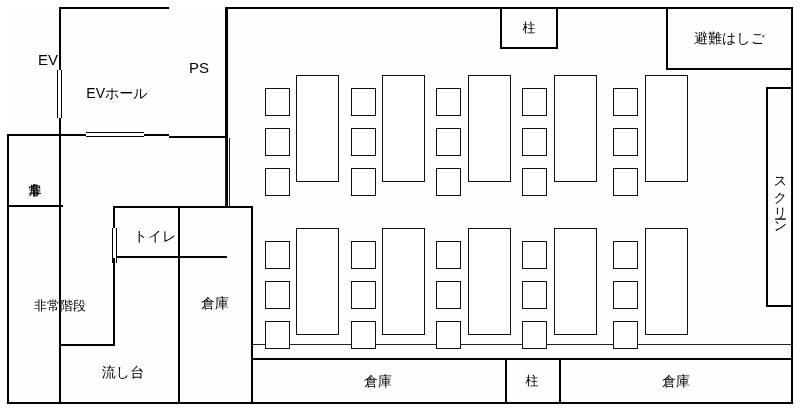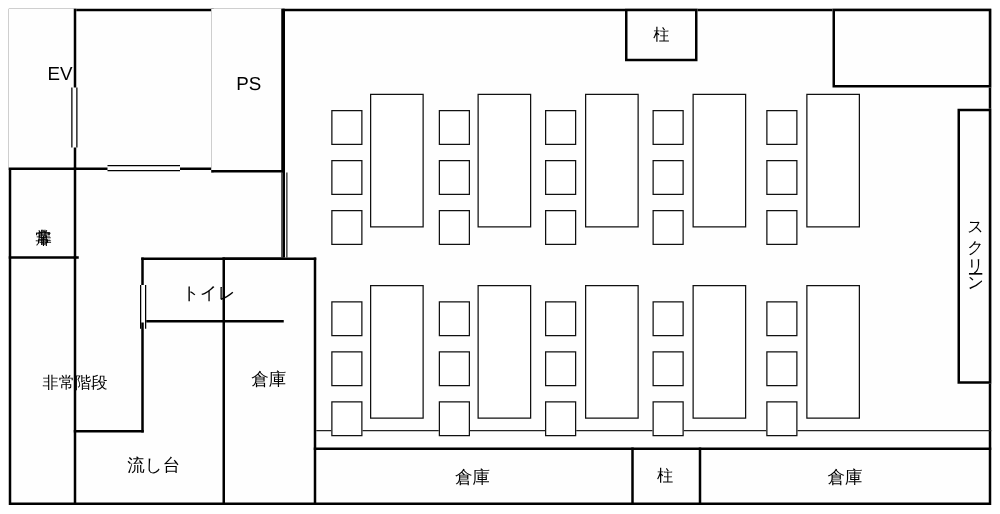--- a/index.html
+++ b/index.html
@@ -36,60 +36,62 @@
 <div id="plan">
 
   <div class="rect wall-thick" style="left:7px;top:7px;width:786px;height:397px;"></div>
 
   <div class="rect wall-thin" style="left:7px;top:7px;width:54px;height:128px;border-width:0;"></div>
   <div class="vline" style="left:59px;top:7px;height:128px;"></div>
   <div class="lbl" style="left:21px;top:50px;width:54px;height:20px;font-size:15px;">EV</div>
 
   <div class="door-v" style="left:57px;top:70px;height:48px;"></div>
 
+  <div class="lbl" style="left:62px;top:83px;width:110px;height:20px;font-size:14px;">EVホール</div>
   <div class="vline" style="left:169px;top:7px;height:131px;"></div>
   <div class="hline" style="left:7px;top:134px;width:163px;"></div>
 
   <div class="door-h" style="left:86px;top:132px;width:58px;"></div>
 
   <div class="rect" style="left:169px;top:7px;width:58px;height:131px;border-right:2px solid #000;border-bottom:2px solid #000;"></div>
   <div class="lbl" style="left:171px;top:58px;width:56px;height:20px;font-size:15px;">PS</div>
 
   <div class="hline" style="left:7px;top:205px;width:56px;"></div>
   <div class="vline" style="left:59px;top:134px;height:73px;"></div>
   <div class="lbl lbl-v" style="left:24px;top:145px;width:20px;height:56px;font-size:13px;">非常扉</div>
 
   <div class="vline" style="left:59px;top:205px;height:199px;"></div>
   <div class="lbl" style="left:0px;top:296px;width:62px;height:20px;font-size:13px;margin-left:29px;">非常階段</div>
 
   <div class="vline-thin" style="left:225px;top:138px;height:68px;"></div>
   <div class="vline-thin" style="left:229px;top:138px;height:68px;"></div>
 
   <div class="rect" style="left:113px;top:206px;width:114px;height:52px;border-top:2px solid #000;border-left:2px solid #000;border-bottom:2px solid #000;"></div>
-  <div class="lbl" style="left:120px;top:226px;width:94px;height:20px;font-size:14px;font-family:Liberation Mono, monospace;">トイレ</div>
+  <div class="lbl" style="left:108px;top:226px;width:94px;height:20px;font-size:14px;">トイレ</div>
   <div class="door-v" style="left:112px;top:228px;height:35px;"></div>
 
   <div class="vline" style="left:113px;top:258px;height:88px;"></div>
   <div class="hline" style="left:59px;top:344px;width:56px;"></div>
 
   <div class="lbl" style="left:88px;top:362px;width:70px;height:20px;font-size:14px;">流し台</div>
 
   <div class="vline" style="left:178px;top:206px;height:198px;"></div>
   <div class="vline" style="left:251px;top:206px;height:198px;"></div>
   <div class="hline" style="left:178px;top:206px;width:75px;"></div>
   <div class="lbl" style="left:180px;top:293px;width:70px;height:20px;font-size:14px;">倉庫</div>
 
   <div class="vline" style="left:226px;top:7px;height:199px;"></div>
   <div class="hline" style="left:251px;top:358px;width:542px;"></div>
   <div class="hline-thin" style="left:253px;top:344px;width:540px;"></div>
 
   <div class="rect wall-thick" style="left:500px;top:7px;width:58px;height:42px;"></div>
   <div class="lbl" style="left:500px;top:18px;width:58px;height:20px;font-size:13px;">柱</div>
 
   <div class="rect wall-thick" style="left:666px;top:7px;width:127px;height:63px;"></div>
+  <div class="lbl" style="left:666px;top:28px;width:127px;height:20px;font-size:14px;">避難はしご</div>
 
   <div class="rect wall-thick" style="left:766px;top:87px;width:27px;height:220px;"></div>
   <div class="lbl lbl-v" style="left:766px;top:150px;width:27px;height:95px;font-size:13px;">スクリーン</div>
 
   <div class="vline" style="left:505px;top:358px;height:46px;"></div>
   <div class="vline" style="left:559px;top:358px;height:46px;"></div>
   <div class="lbl" style="left:251px;top:371px;width:254px;height:20px;font-size:14px;">倉庫</div>
   <div class="lbl" style="left:505px;top:371px;width:54px;height:20px;font-size:13px;">柱</div>
   <div class="lbl" style="left:559px;top:371px;width:234px;height:20px;font-size:14px;">倉庫</div>
 

